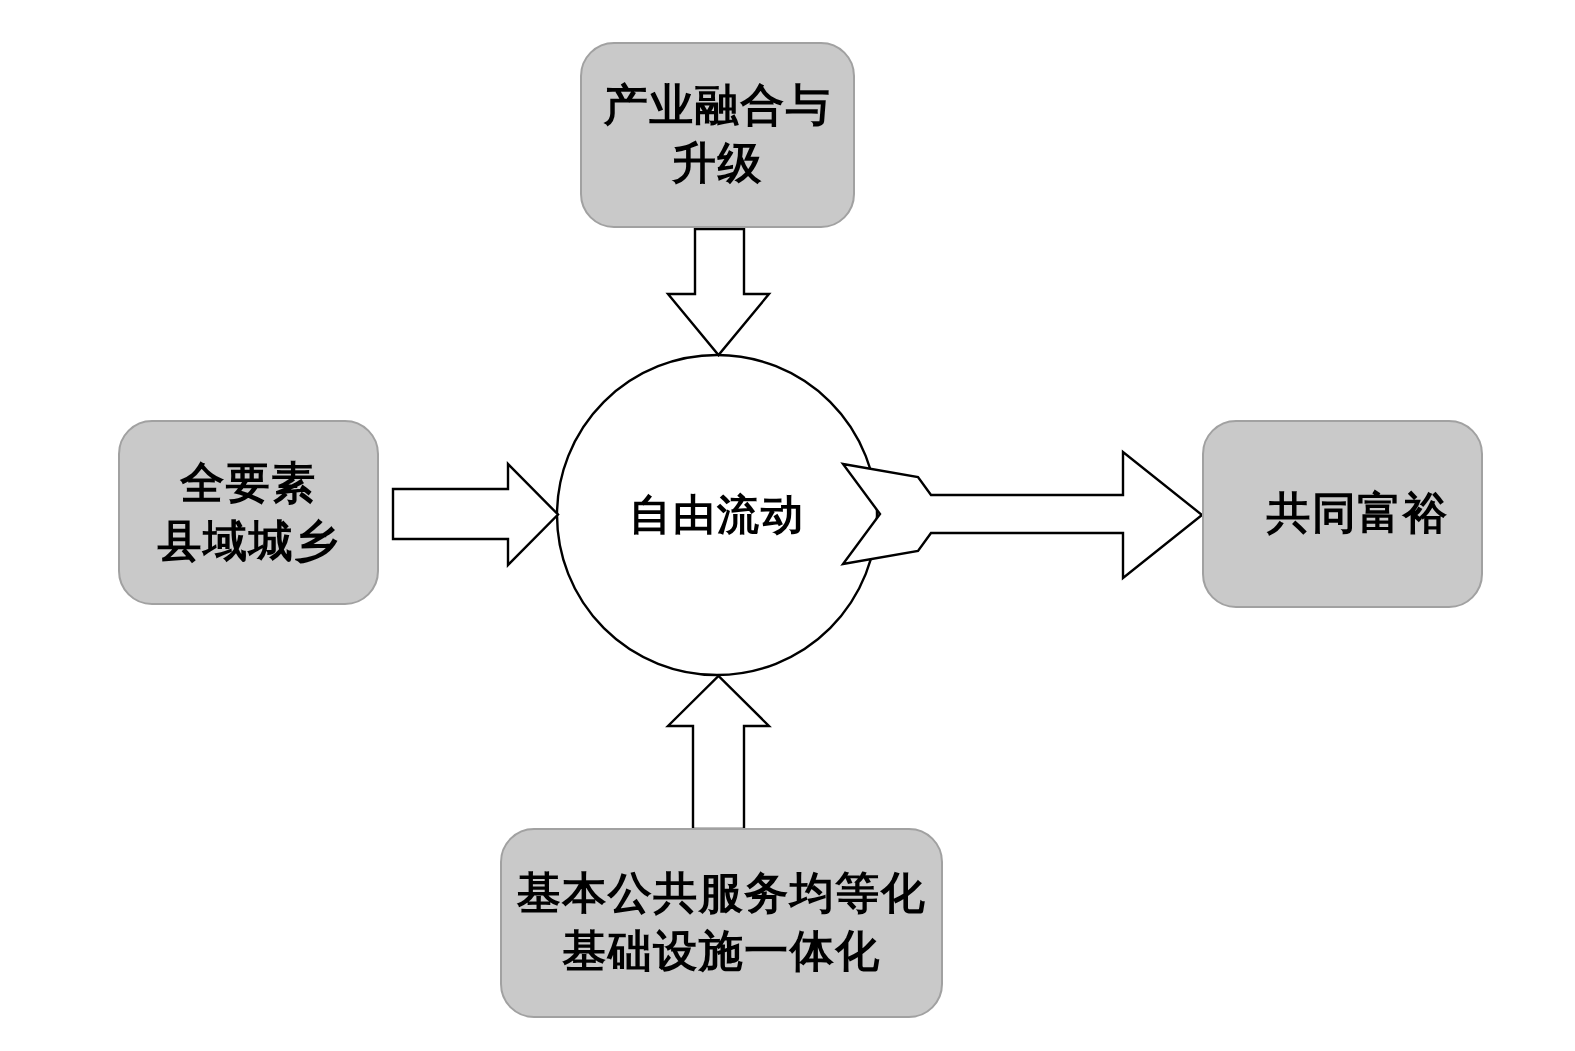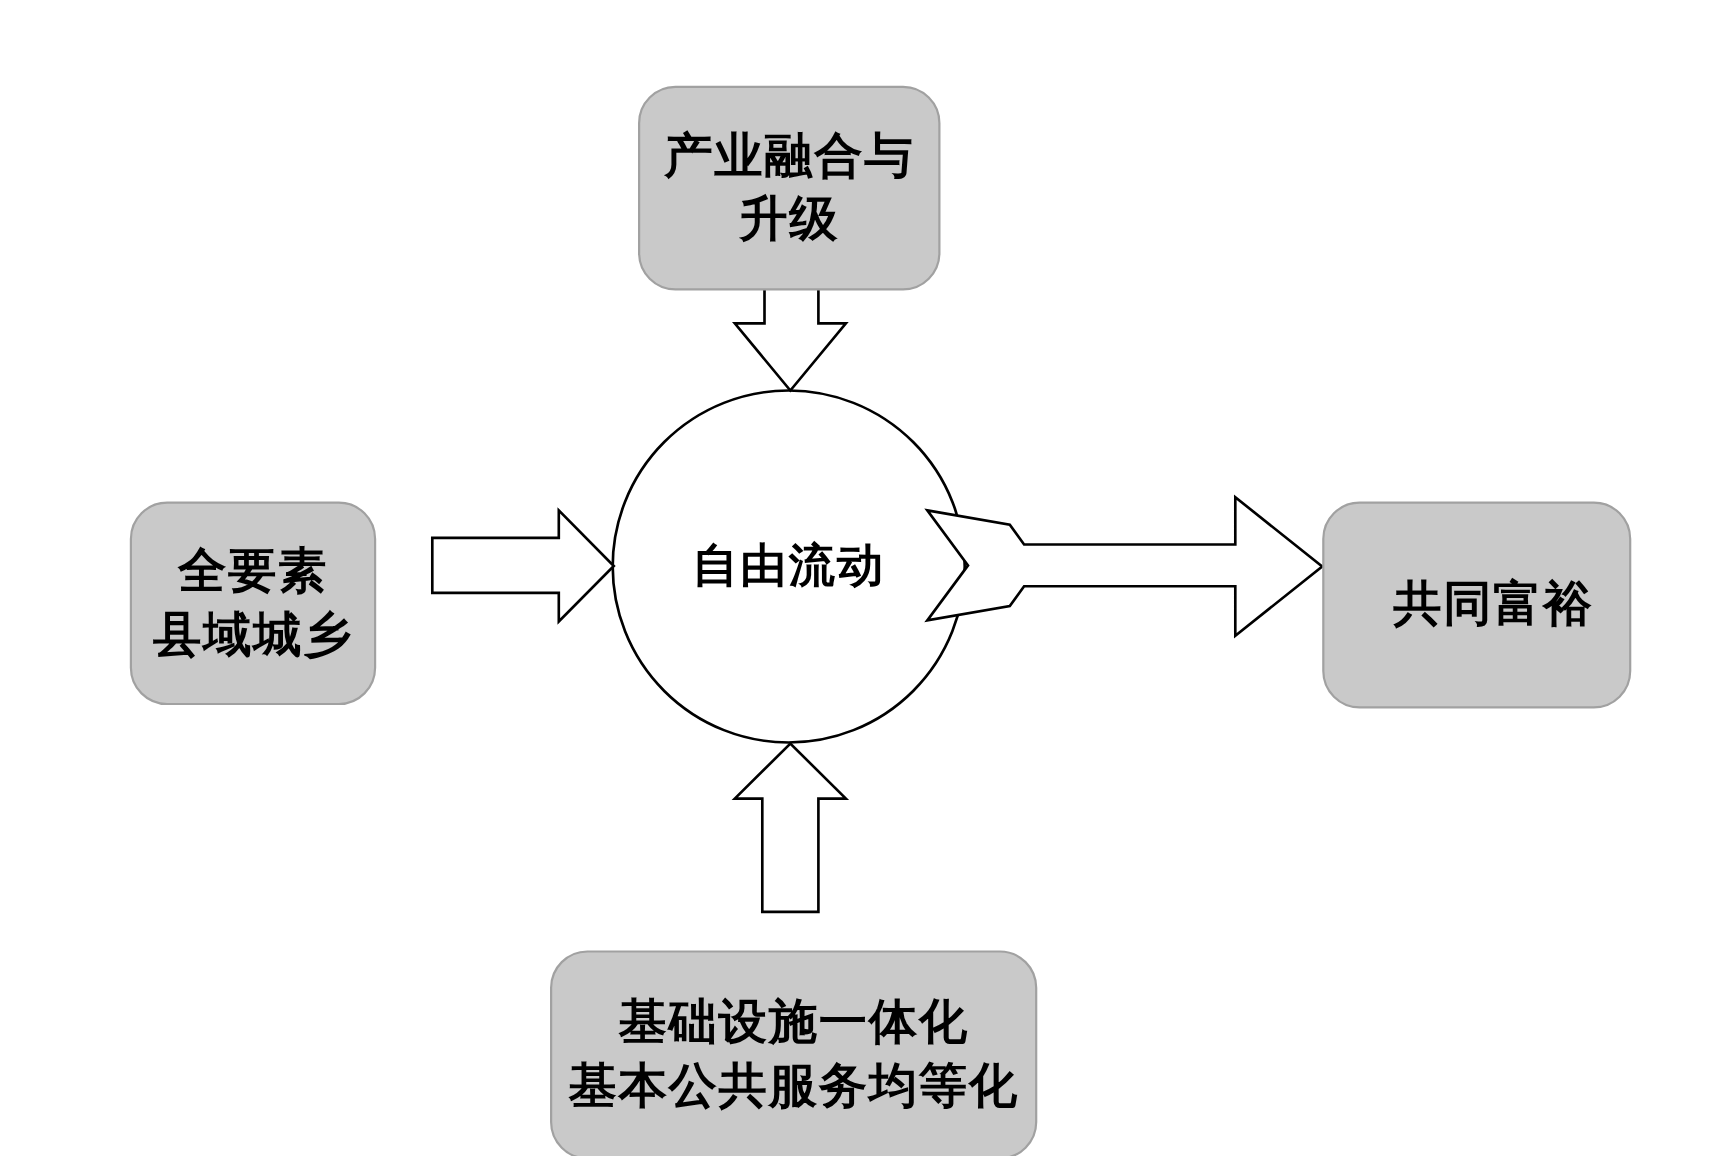--- a/index.html
+++ b/index.html
@@ -33,31 +33,30 @@
     position: absolute;
     background: #c9c9c9;
     border: 2px solid #a1a1a1;
     border-radius: 34px;
     box-sizing: border-box;
     display: flex;
     flex-direction: column;
     align-items: center;
     justify-content: center;
     text-align: center;
-    margin-top: 36px;
   }
   .box .line {
     font-size: 44px;
     font-weight: 700;
     line-height: 58px;
     letter-spacing: 1.5px;
     white-space: nowrap;
   }
   .box-top    { left: 580px;  top: 42px;  width: 275px; height: 186px; }
-  .box-left   { left: 118px;  top: 420px; width: 224px; height: 185px; }
+  .box-left   { left: 118px;  top: 420px; width: 261px; height: 185px; }
   .box-right  { left: 1202px; top: 420px; width: 281px; height: 188px; padding-left: 30px; }
   .box-bottom { left: 500px;  top: 828px; width: 443px; height: 190px; }
 
   .circle-label {
     position: absolute;
     left: 557px;
     top: 355px;
     width: 320px;
     height: 320px;
     display: flex;
@@ -104,17 +103,17 @@
 
   <div class="circle-label">
     <div class="line">自由流动</div>
   </div>
 
   <div class="box box-right">
     <div class="line">共同富裕</div>
   </div>
 
   <div class="box box-bottom">
+    <div class="line">基本公共服务均等化</div>
     <div class="line">基础设施一体化</div>
-    <div class="line">基本公共服务均等化</div>
   </div>
 
 </div>
 
 </body></html>

